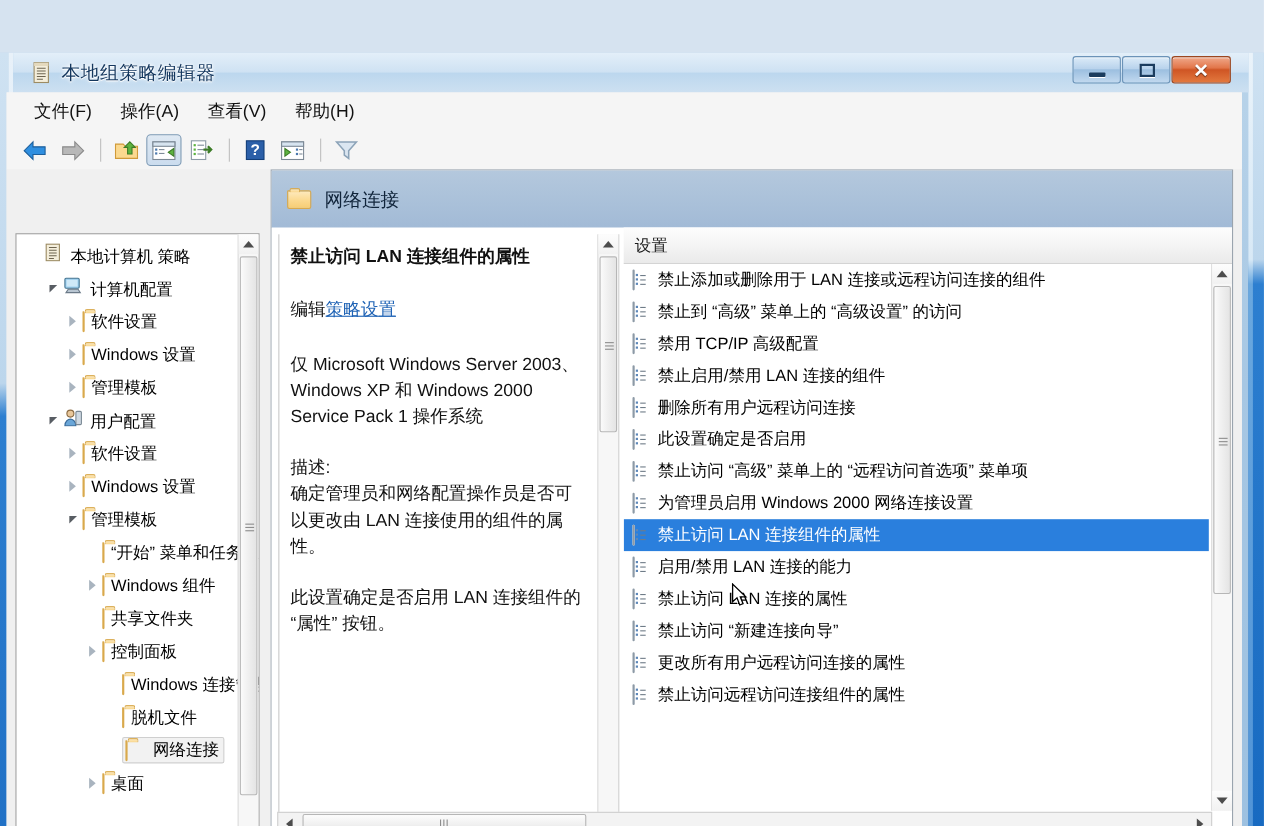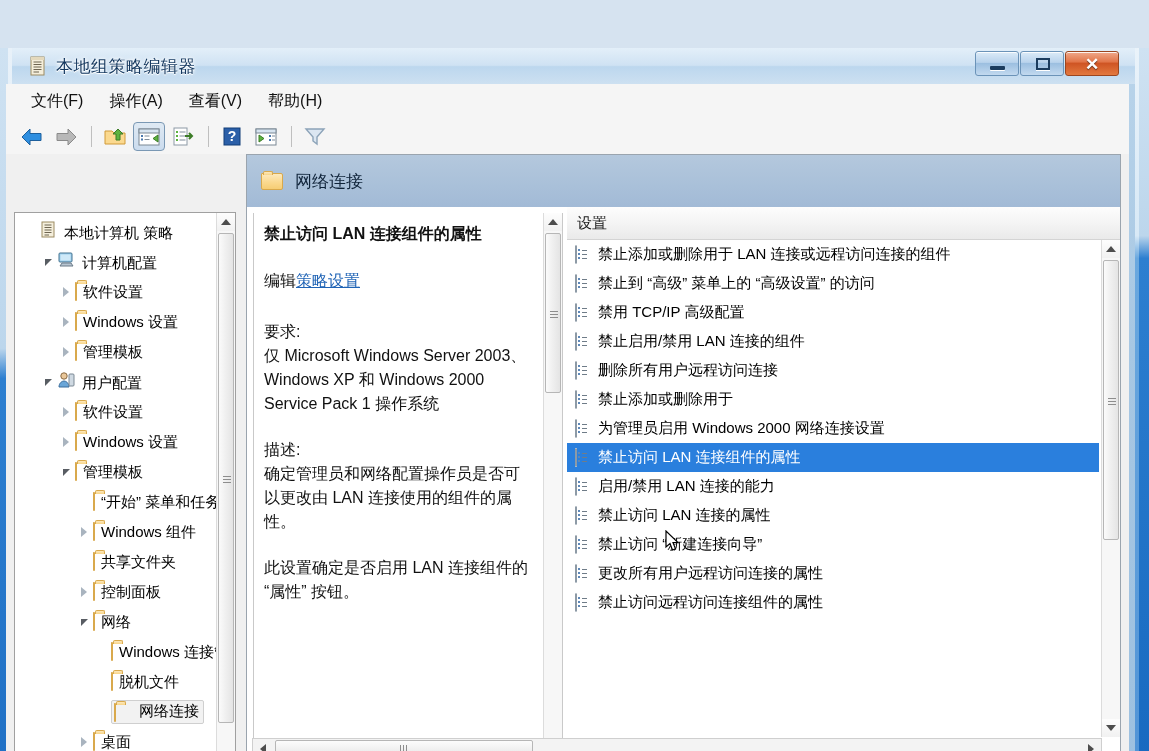--- a/index.html
+++ b/index.html
@@ -473,26 +473,20 @@
               <div class="tnode" style="padding-left: 60px;">
                 <span class="expander"></span>
                 <span class="lbl-wrap"><span class="ficon"><span class="folder"></span></span><span class="lbl">共享文件夹</span></span>
               </div>
               <div class="tnode" style="padding-left: 60px;">
                 <span class="expander">
                   <span class="tri closed"></span>
                 </span>
                 <span class="lbl-wrap"><span class="ficon"><span class="folder"></span></span><span class="lbl">控制面板</span></span>
               </div>
-              <div class="tnode" style="padding-left: 60px;">
-                <span class="expander">
-                  <span class="tri open"></span>
-                </span>
-                <span class="lbl-wrap"><span class="ficon"><span class="folder"></span></span><span class="lbl">网络</span></span>
-              </div>
               <div class="tnode" style="padding-left: 78px;">
                 <span class="expander"></span>
                 <span class="lbl-wrap"><span class="ficon"><span class="folder"></span></span><span class="lbl">Windows 连接管理器</span></span>
               </div>
               <div class="tnode" style="padding-left: 78px;">
                 <span class="expander"></span>
                 <span class="lbl-wrap"><span class="ficon"><span class="folder"></span></span><span class="lbl">脱机文件</span></span>
               </div>
               <div class="tnode sel" style="padding-left: 78px;">
                 <span class="expander"></span>
@@ -546,21 +540,20 @@
             <span class="folder"></span>
             <span class="rp-title">网络连接</span>
           </div>
 
           <div class="rp-body">
 
             <div class="descpane">
               <div class="desc-inner">
                 <div class="desc-title">禁止访问 LAN 连接组件的属性</div>
                 <div class="desc-edit"><span>编辑</span><a>策略设置</a></div>
-                <div class="desc-h">要求:</div>
                 <p class="desc-p">仅 Microsoft Windows Server 2003、Windows XP 和 Windows 2000 Service Pack 1 操作系统</p>
                 <div class="desc-h">描述:</div>
                 <p class="desc-p">确定管理员和网络配置操作员是否可以更改由 LAN 连接使用的组件的属性。</p>
                 <p class="desc-p">此设置确定是否启用 LAN 连接组件的 “属性” 按钮。</p>
               </div>
               <div class="vsb">
                 <div class="arw up">
                     <span class="aup"></span>
                   </div>
                 <div class="thumb" style="top:20px;height:160px;">
@@ -594,21 +587,25 @@
                   <div class="lrow">
                     <span class="licon"><span class="docbox"><i style="top:3px"></i><i style="top:7px"></i><i style="top:11px"></i><b style="top:3.5px"></b><b style="top:7.5px"></b><b style="top:11.5px"></b></span></span>
                     <span>禁止启用/禁用 LAN 连接的组件</span>
                   </div>
                   <div class="lrow">
                     <span class="licon"><span class="docbox"><i style="top:3px"></i><i style="top:7px"></i><i style="top:11px"></i><b style="top:3.5px"></b><b style="top:7.5px"></b><b style="top:11.5px"></b></span></span>
                     <span>删除所有用户远程访问连接</span>
                   </div>
                   <div class="lrow">
                     <span class="licon"><span class="docbox"><i style="top:3px"></i><i style="top:7px"></i><i style="top:11px"></i><b style="top:3.5px"></b><b style="top:7.5px"></b><b style="top:11.5px"></b></span></span>
-                    <span>禁止添加或删除用于</span>
+                    <span>此设置确定是否启用</span>
+                  </div>
+                  <div class="lrow">
+                    <span class="licon"><span class="docbox"><i style="top:3px"></i><i style="top:7px"></i><i style="top:11px"></i><b style="top:3.5px"></b><b style="top:7.5px"></b><b style="top:11.5px"></b></span></span>
+                    <span>禁止访问 “高级” 菜单上的 “远程访问首选项” 菜单项</span>
                   </div>
                   <div class="lrow">
                     <span class="licon"><span class="docbox"><i style="top:3px"></i><i style="top:7px"></i><i style="top:11px"></i><b style="top:3.5px"></b><b style="top:7.5px"></b><b style="top:11.5px"></b></span></span>
                     <span>为管理员启用 Windows 2000 网络连接设置</span>
                   </div>
                   <div class="lrow sel">
                     <span class="licon"><span class="docbox"><i style="top:3px"></i><i style="top:7px"></i><i style="top:11px"></i><b style="top:3.5px"></b><b style="top:7.5px"></b><b style="top:11.5px"></b></span></span>
                     <span>禁止访问 LAN 连接组件的属性</span>
                   </div>
                   <div class="lrow">

